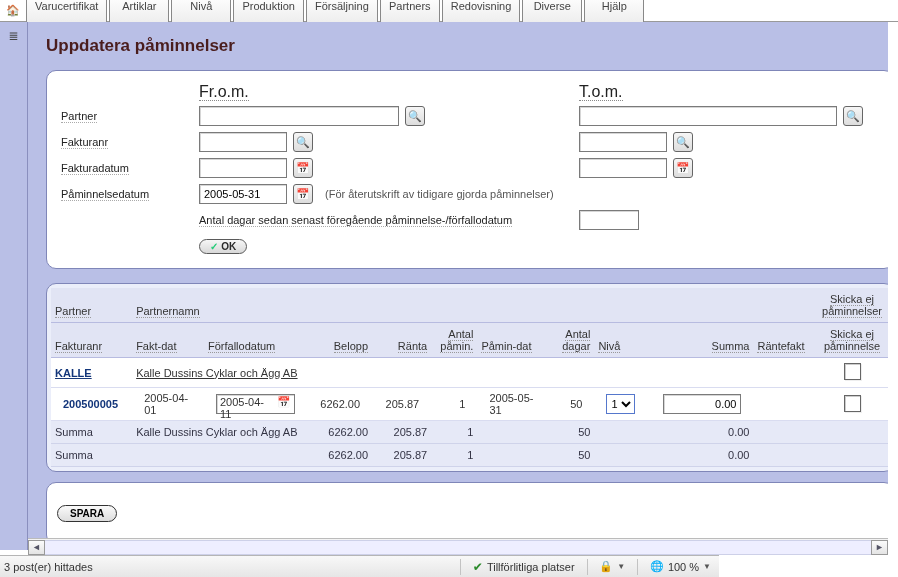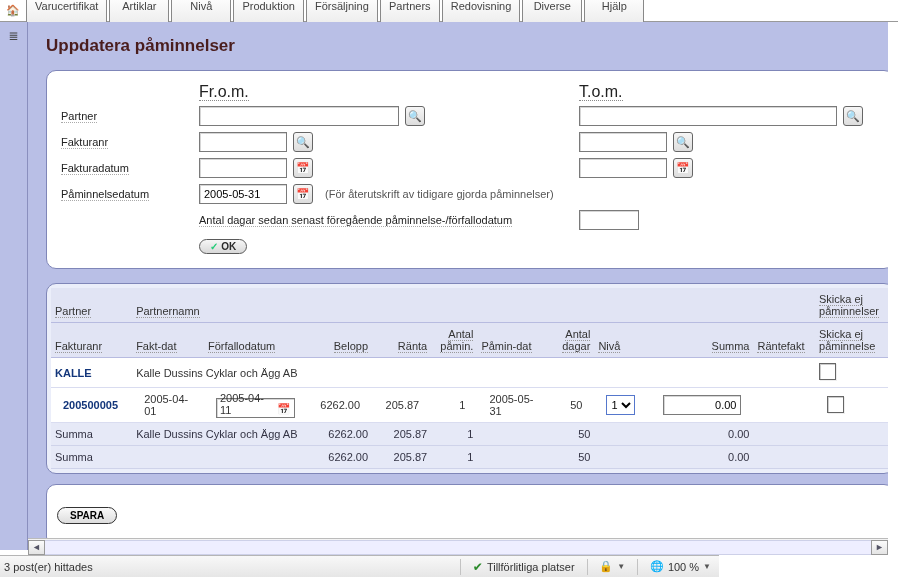--- a/index.html
+++ b/index.html
@@ -165,27 +165,28 @@
     text-align: left;
     font-weight: normal;
     color: #333;
     padding: 5px 4px 5px;
     background: #e1e4f4;
     border-bottom: 1px solid #b7bbe0;
     vertical-align: bottom;
   }
   table.results th .dotted { border-bottom: 1px dotted #999; }
   table.results th.r, table.results td.r { text-align: right; }
-  table.results th.c, table.results td.c { text-align: left; }
+  table.results th.c, table.results td.c { text-align: center; }
   table.results tr.grp td {
     background: #fff;
     padding: 5px 4px;
     color: #1a3a7a;
     font-weight: bold;
     border-bottom: 1px solid #d9dcf0;
+    text-decoration: underline;
   }
   table.results tr.data td {
     background: #fff;
     padding: 4px 12px;
     border-bottom: 1px solid #d9dcf0;
   }
   table.results tr.sum td {
     background: #e6e9f7;
     padding: 5px 4px;
     color: #334;
@@ -206,21 +207,21 @@
     font-size: 11px;
     box-shadow: inset 1px 1px 0 #d6d6d6;
   }
   .chk {
     display:inline-block; width:17px; height:17px;
     border:1px solid #666;
     box-shadow: inset 1px 1px 0 #ccc, 1px 1px 0 #eee;
     background:#fff;
   }
   .date-box {
-    display:inline-flex; align-items:flex-end; gap:3px;
+    display:inline-flex; align-items:flex-start; gap:3px;
     border:1px solid #7a7a7a; padding:1px 3px; height:20px;
     box-shadow: inset 1px 1px 0 #d6d6d6;
     background:#fff;
   }
   .save-panel {
     background:#fff;
     border:1px solid #7f86b8;
     border-radius:10px;
     padding:22px 10px;
   }

